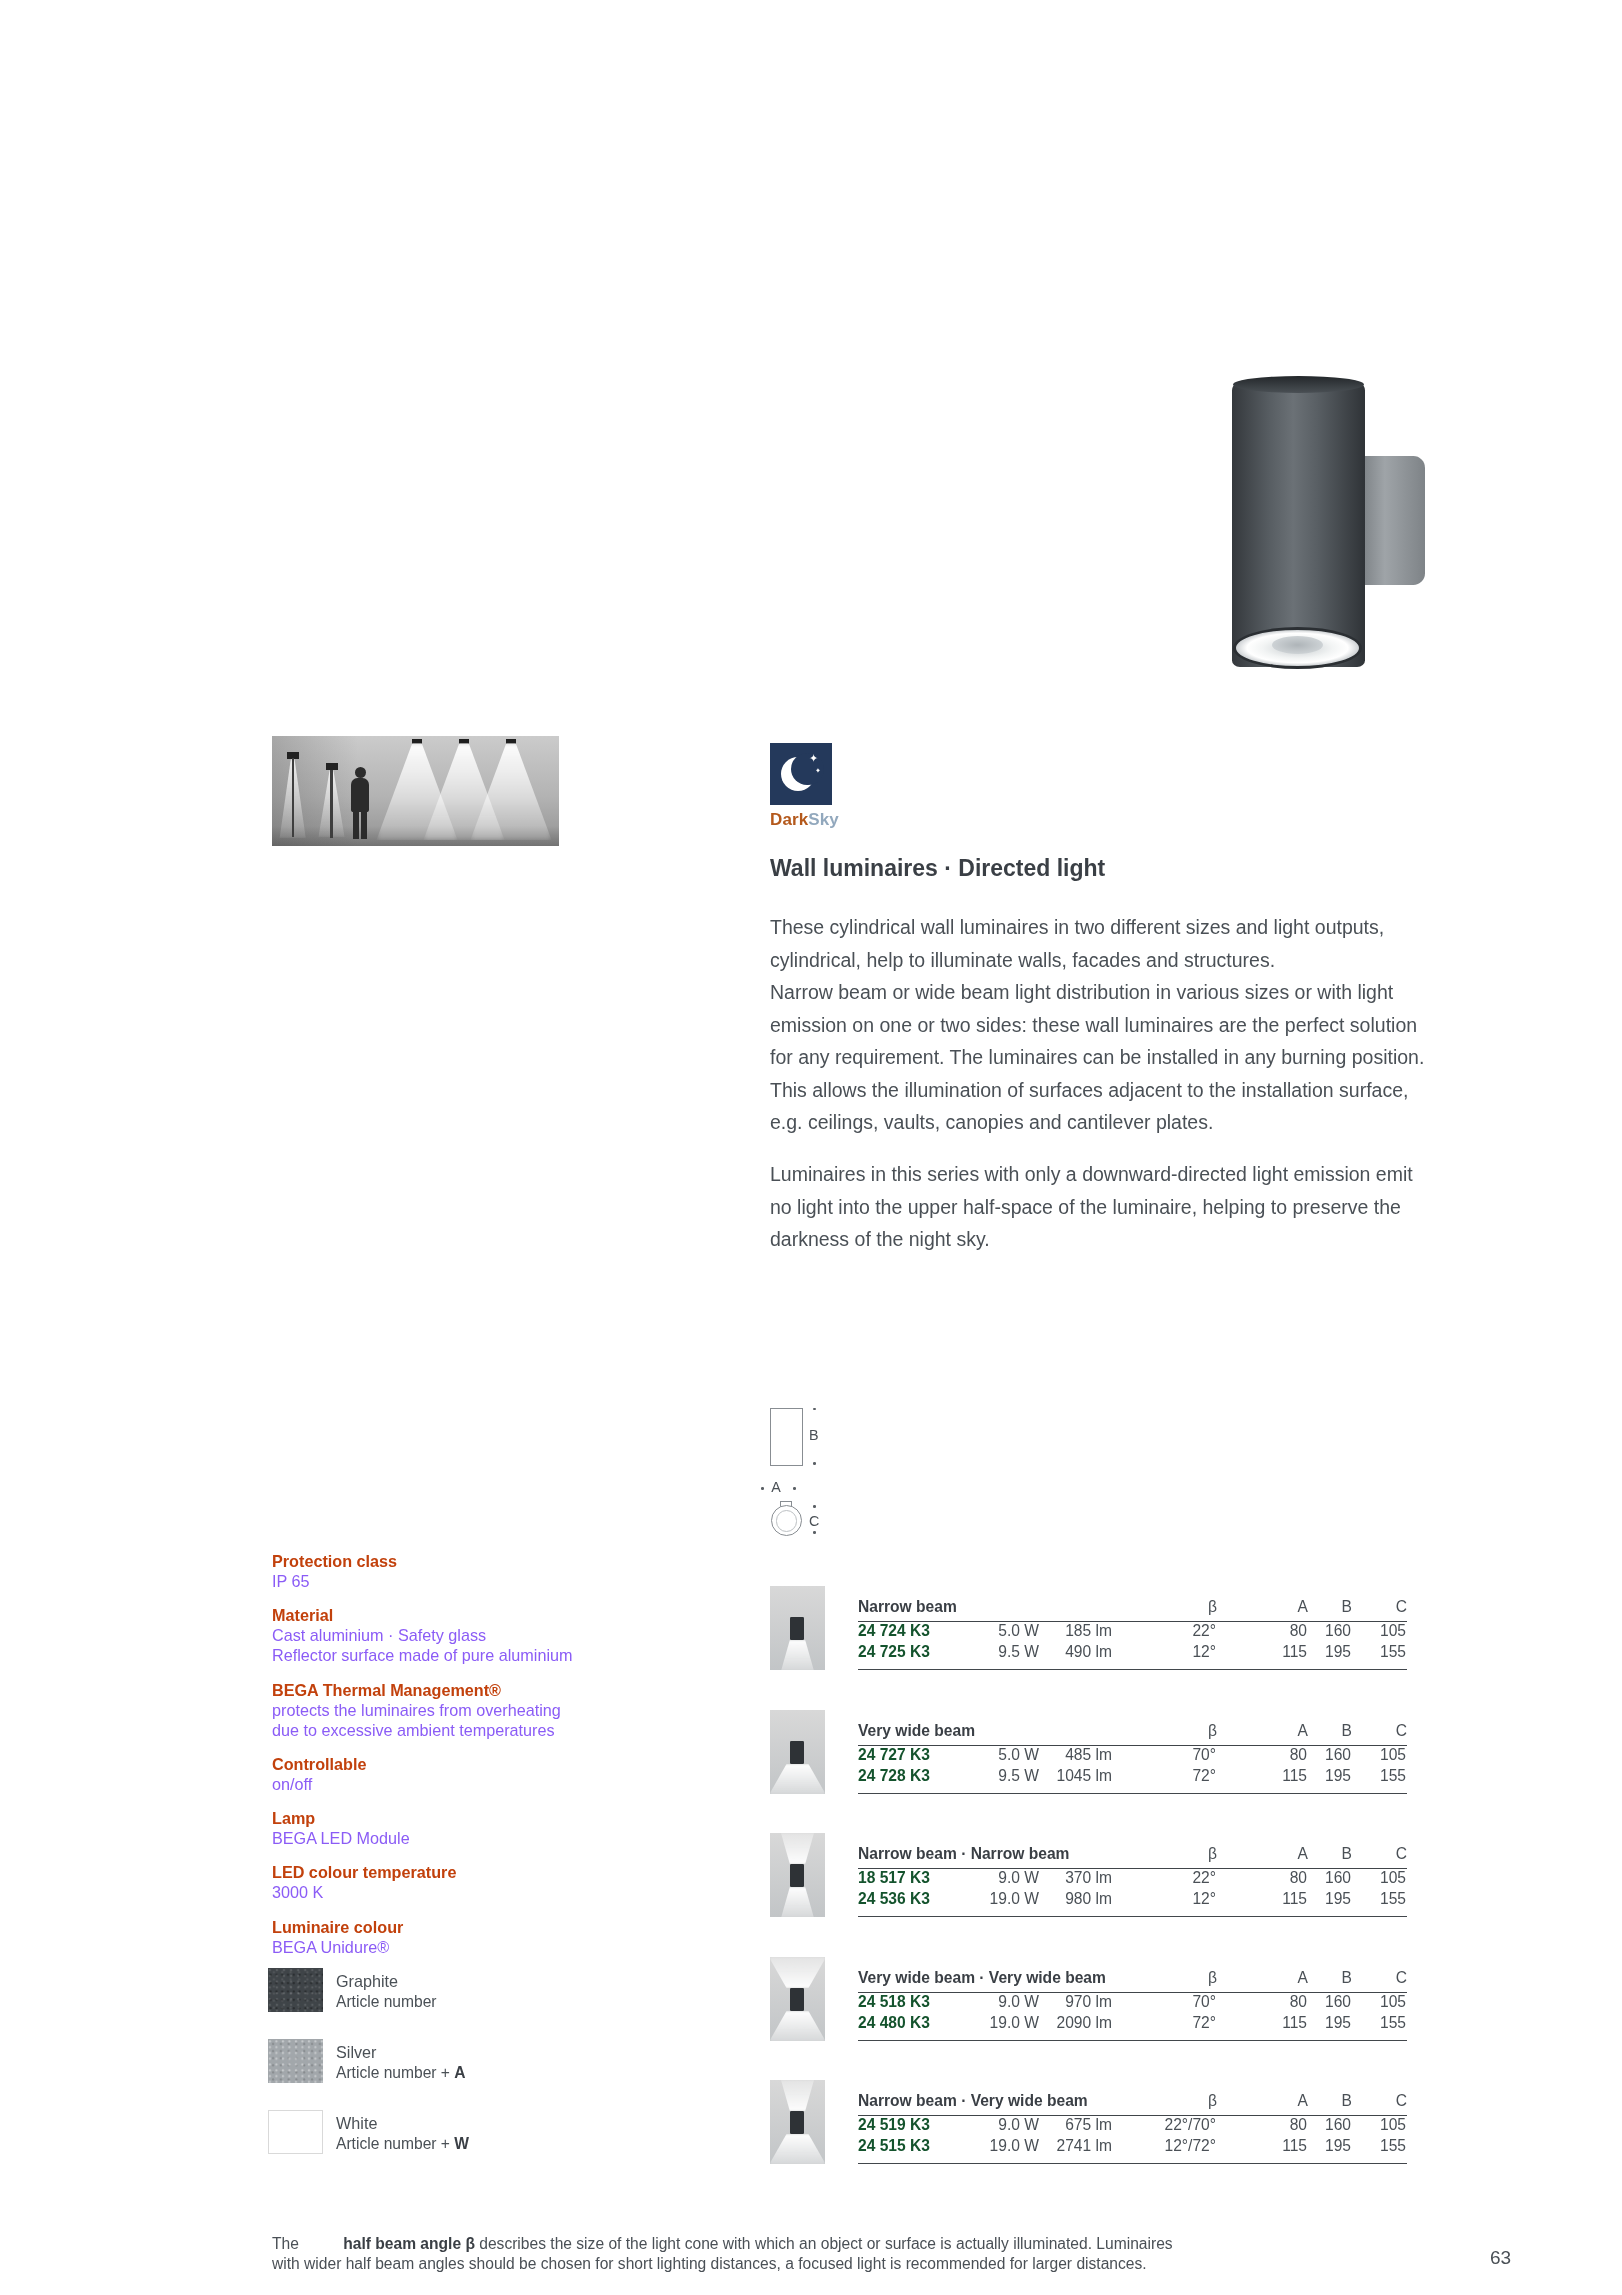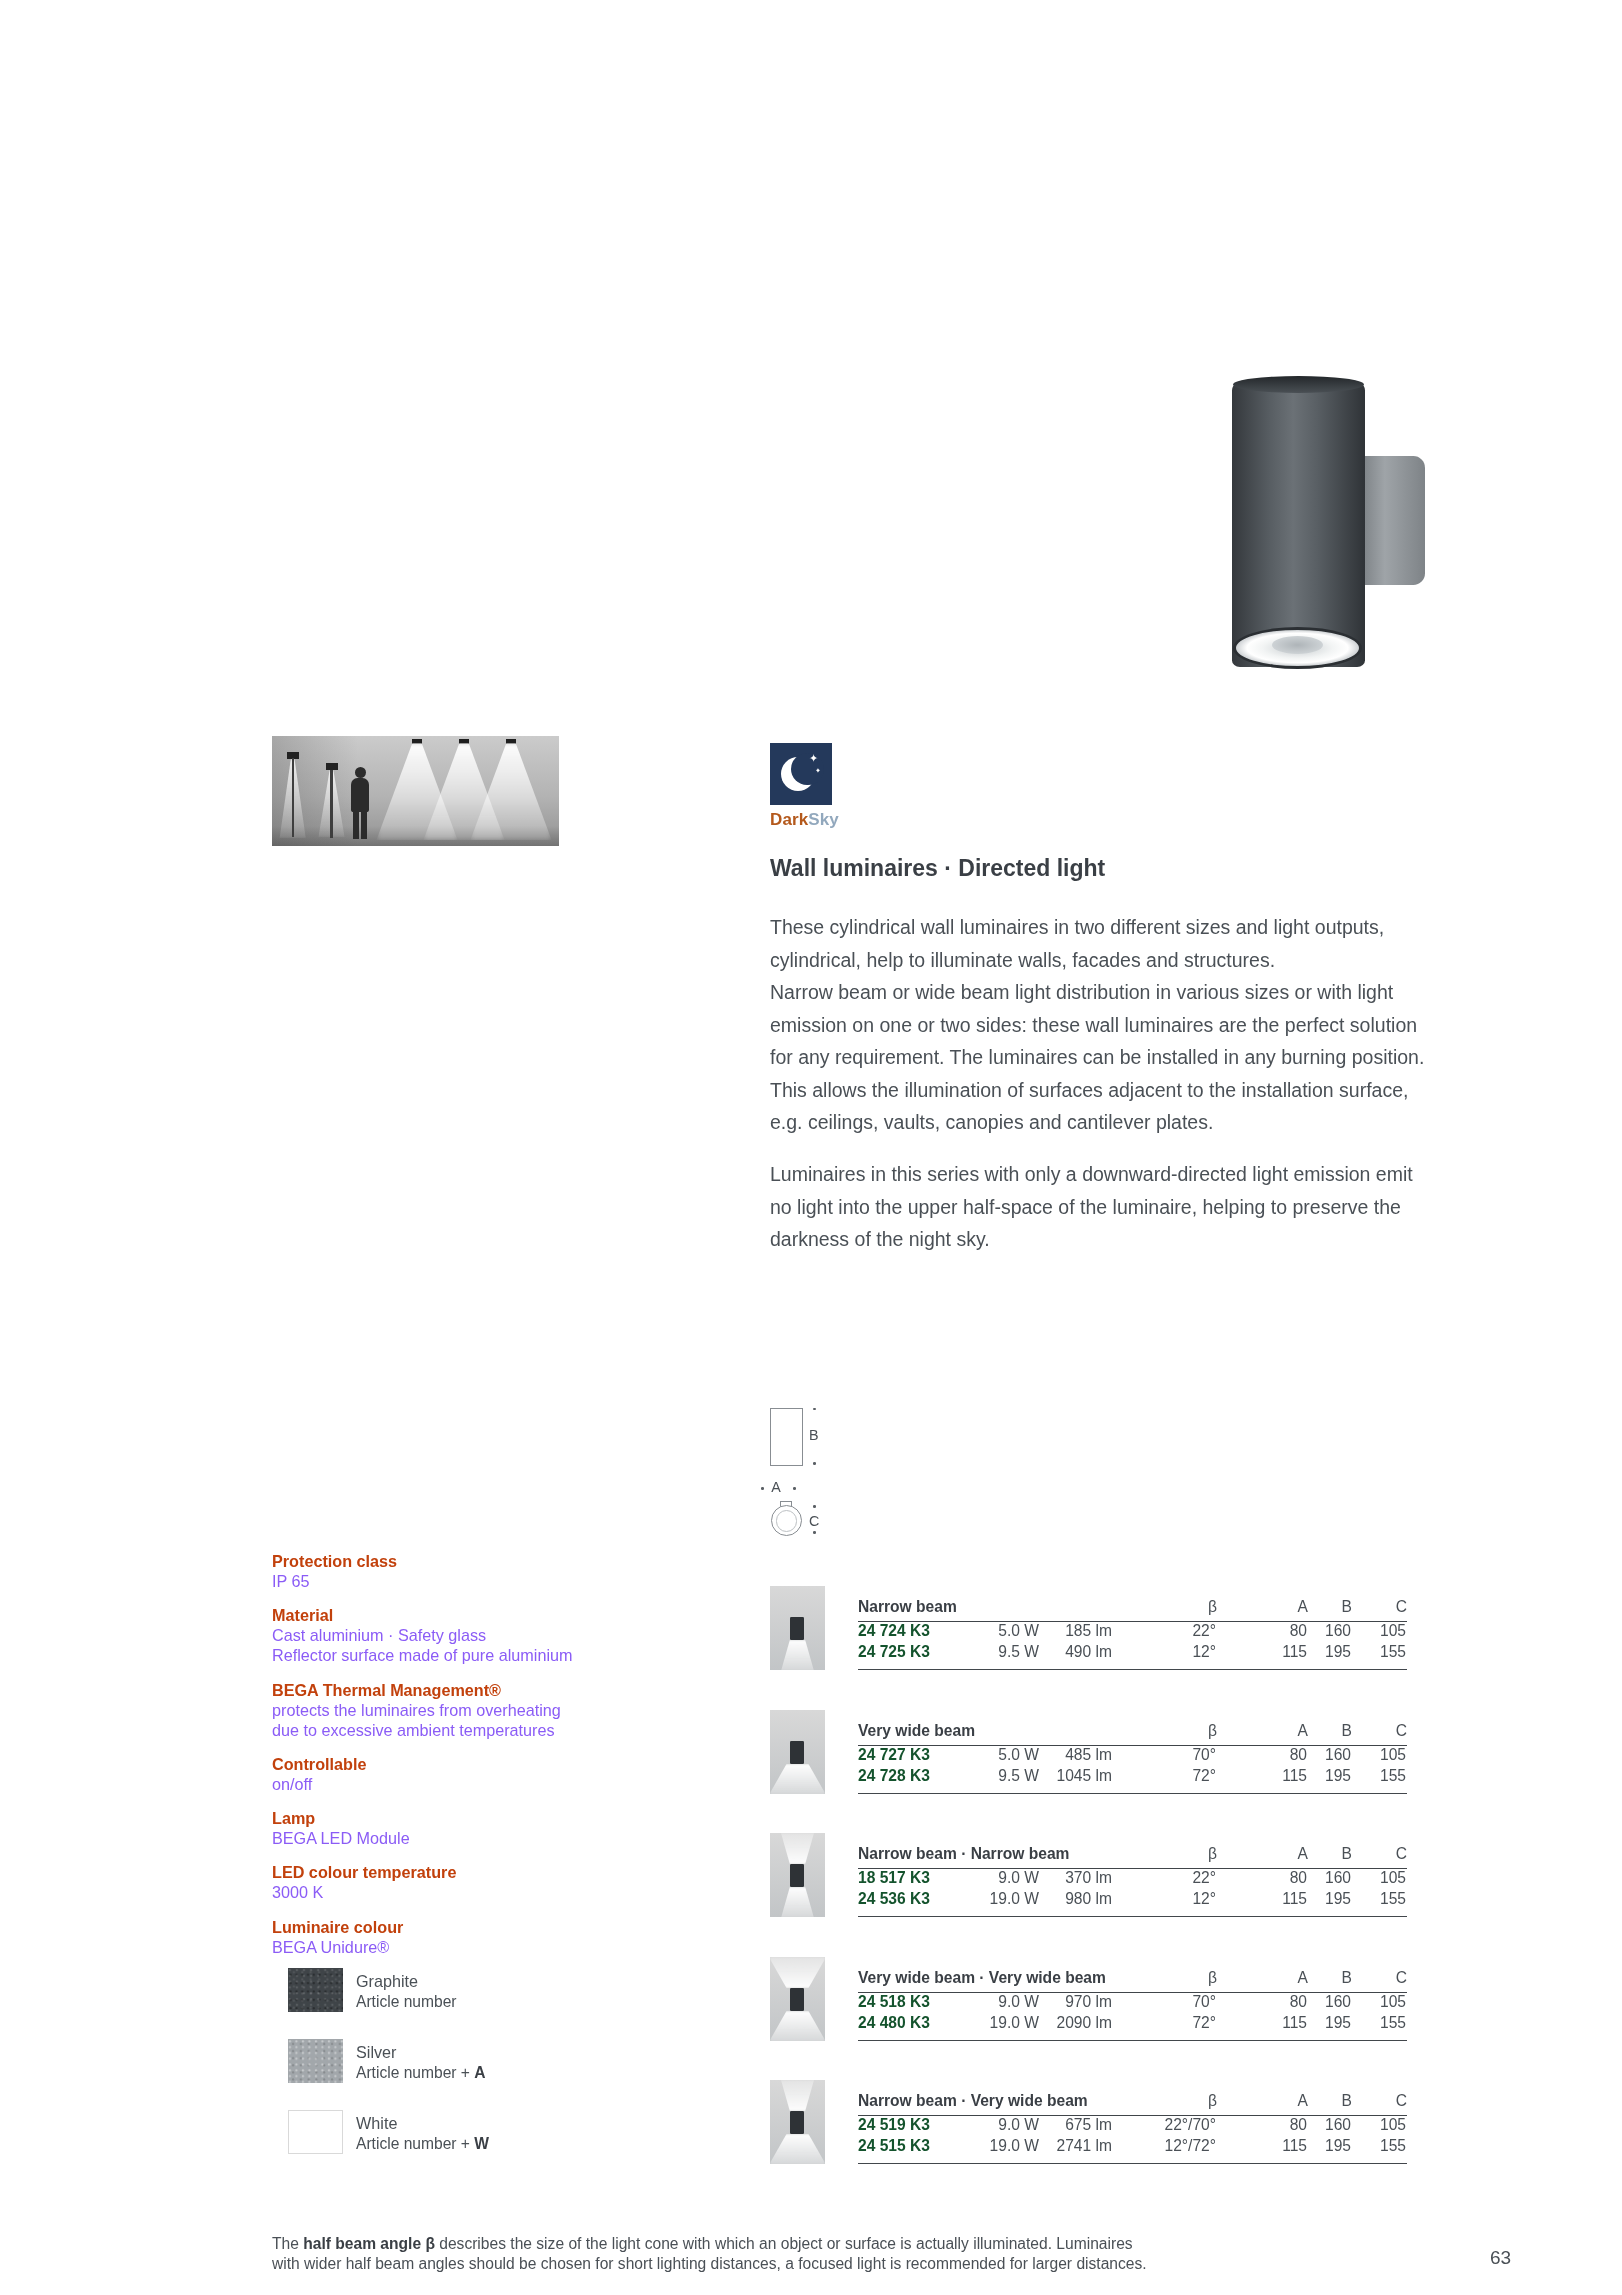--- a/index.html
+++ b/index.html
@@ -69,21 +69,21 @@
   .diagram .lbl{position:absolute;}
   .diagram .d-circle{position:absolute;left:0.6px;top:104px;width:29px;height:29px;border:1.3px solid #888d92;border-radius:50%;background:#fff;}
   .diagram .d-circle-in{position:absolute;left:5.8px;top:109px;width:19.5px;height:19.5px;border:1.3px solid #bcc0c3;border-radius:50%;}
   .diagram .d-mount{position:absolute;left:9.7px;top:100px;width:10.4px;height:5.2px;border:1.3px solid #888d92;border-bottom:none;background:#fff;}
   
   .specs{position:absolute;left:272px;top:1551px;width:468px;font-size:16.2px;line-height:20px;}
   .spec-group{margin-bottom:14.3px;}
   .spec-title{font-weight:700;color:#c2410c;}
   .spec-line{color:#8b5cf6;}
   
-  .colours{position:absolute;left:288px;top:1968px;width:468px;}
+  .colours{position:absolute;left:268px;top:1968px;width:468px;}
   .colour-row{position:relative;height:44px;margin-bottom:27px;}
   .sw{position:absolute;left:0;top:0;width:55px;height:44px;box-sizing:border-box;}
   .sw-graphite{background:#3f4448;
     background-image:radial-gradient(circle at 25% 35%,rgba(255,255,255,.14) 0.6px,transparent 1.6px),
       radial-gradient(circle at 70% 60%,rgba(255,255,255,.10) 0.6px,transparent 1.6px),
       radial-gradient(circle at 45% 80%,rgba(0,0,0,.35) 0.6px,transparent 1.6px);
     background-size:7.1px 5.8px,8.4px 7.1px,5.8px 8.4px;}
   .sw-silver{background:#a2a7ab;
     background-image:radial-gradient(circle at 30% 40%,rgba(255,255,255,.4) 0.6px,transparent 1.6px),
       radial-gradient(circle at 65% 70%,rgba(0,0,0,.18) 0.6px,transparent 1.6px);
@@ -117,21 +117,21 @@
   .col{text-align:right;color:#4a5056;}
   .col.art{width:110px;text-align:left;font-weight:700;color:#14532d;}
   .col.watt{width:71px;}
   .col.lum{width:73px;}
   .col.beta{width:104px;}
   .col.a{width:91px;}
   .col.b{width:44px;}
   .col.c{width:55px;}
   
   .footnote{position:absolute;left:272px;top:2234px;width:1014px;font-size:15.6px;line-height:20px;color:#4a5056;}
-  .footnote b{color:#3a3f45;}
+  .footnote b{color:#3a3f45;margin-left:40px;}
   .pagenum{position:absolute;left:1490px;top:2247px;font-size:19px;color:#4a5056;}
 </style>
 </head>
 <body>
 
 <div id="page">
 
   <div class="photo">
     <div class="bracket"></div>
     <div class="cyl"></div>

